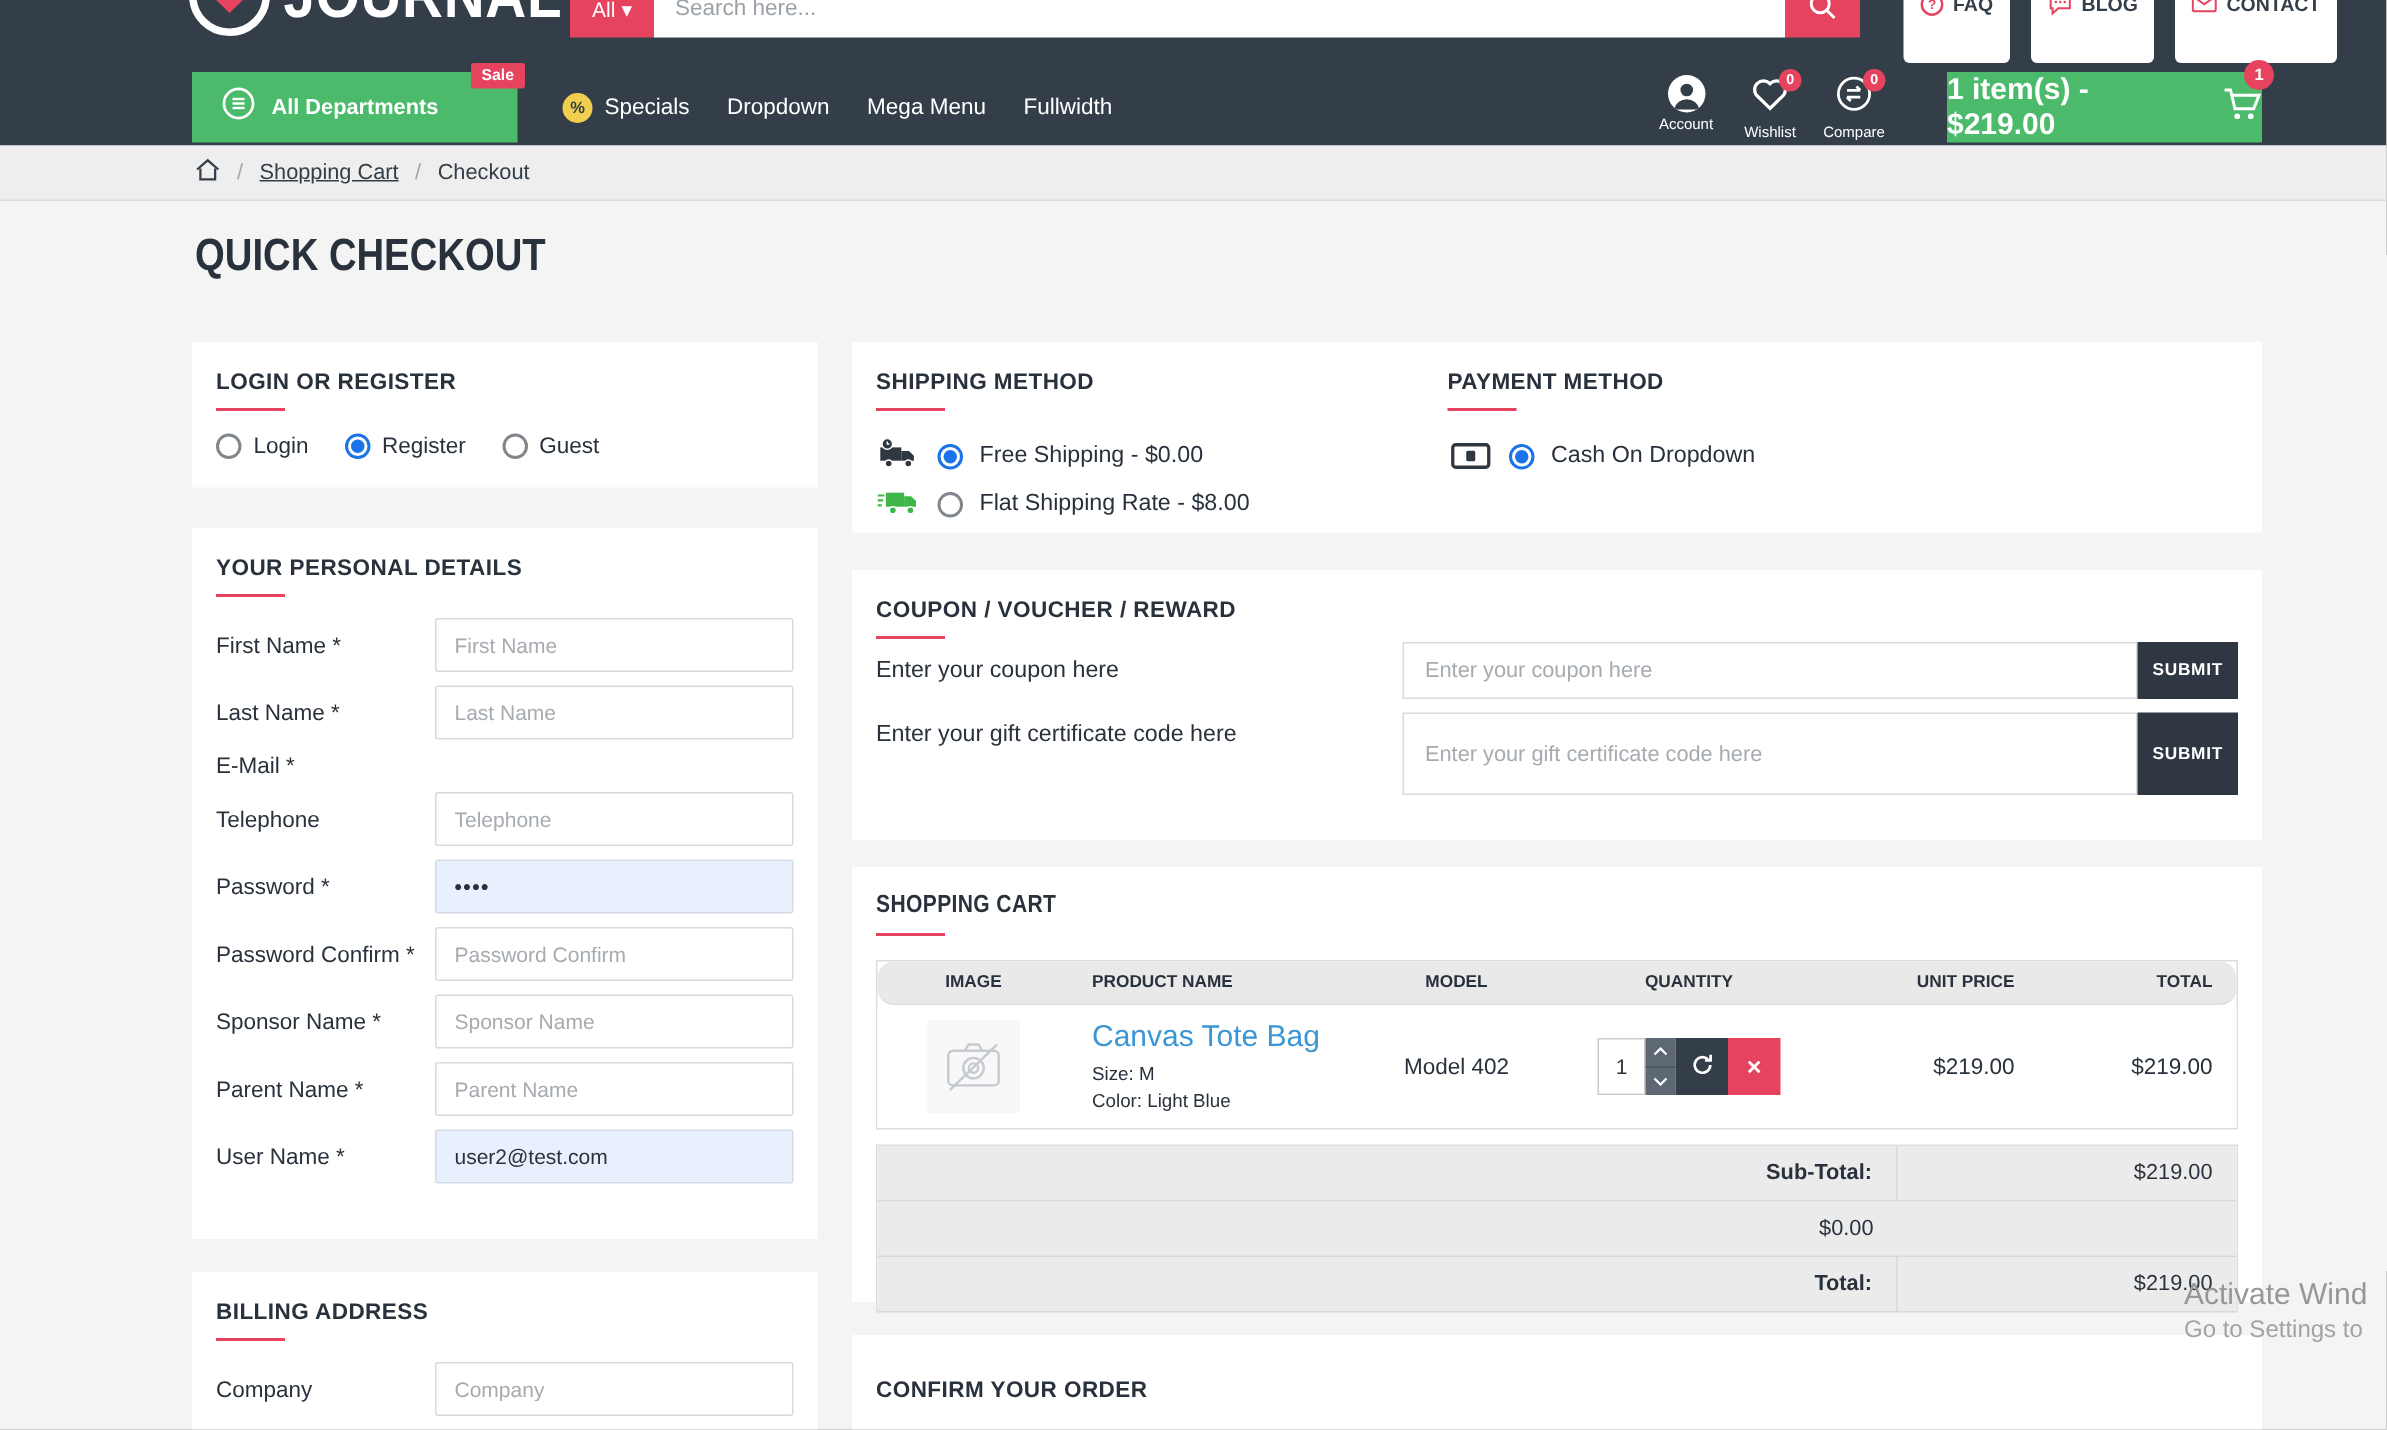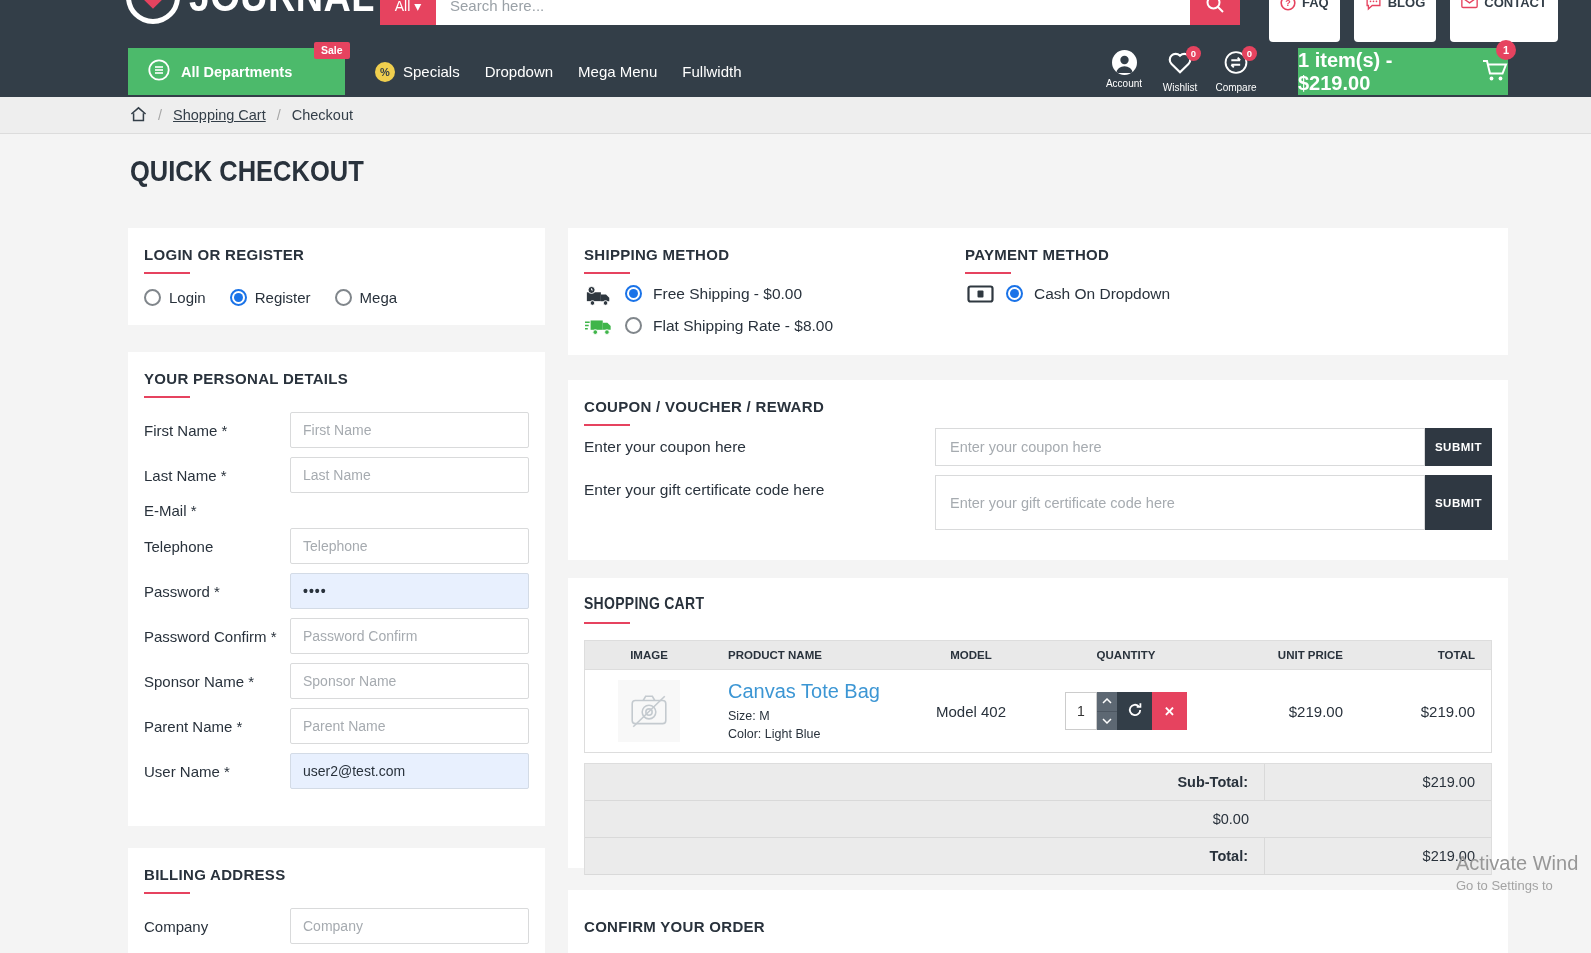--- a/index.html
+++ b/index.html
@@ -70,34 +70,34 @@
 
   .fields { margin-top:14px; display:flex; flex-direction:column; gap:9px; }
   .frow { display:flex; align-items:center; }
   .flabel { width:146px; font-size:15px; color:#29323c; flex:none; }
   .finput { flex:1; height:36px; border:1px solid #d9dadb; border-radius:2px; padding:0 12px; font-size:14px; color:#29323c; background:#fff; outline:none; min-width:0; }
   .finput::placeholder { color:#a6abb0; }
   .finput.autofill { background:#e8f0fe; border-color:#d3dbe6; }
   .finput.pwd { font-weight:700; letter-spacing:1px; }
 
   .methods { display:flex; flex-direction:column; gap:4px; margin-top:11px; }
-  .mrow { display:flex; align-items:flex-start; gap:11px; height:28px; font-size:15.5px; color:#29323c; }
+  .mrow { display:flex; align-items:flex-end; gap:11px; height:28px; font-size:15.5px; color:#29323c; }
   .micon { width:30px; display:flex; justify-content:center; flex:none; }
   .pay-block { position:absolute; left:397px; top:18px; }
   .ship-block { position:absolute; left:16px; top:18px; }
 
   .crow-label { position:absolute; font-size:15.5px; color:#29323c; line-height:24px; }
   .cgroup { position:absolute; display:flex; }
   .cinput { width:490px; border:1px solid #d9dadb; font-size:14.5px; padding:0 14px; color:#29323c; outline:none; background:#fff; }
   .cinput::placeholder { color:#a6abb0; }
   .csubmit { width:67px; background:#2f3842; color:#fff; font-size:11.5px; font-weight:700; border:none; letter-spacing:.5px; cursor:pointer; }
 
   .ctable { margin-top:16px; border:1px solid #ddd; }
   .tgrid { display:grid; grid-template-columns:128px 188px 140px 170px 150px 1fr; align-items:center; }
-  .thead { background:#e9e9e9; border-bottom:1px solid #ddd; height:29px; font-size:11.5px; font-weight:700; color:#29323c; }
+  .thead { background:#e9e9e9; border-bottom:1px solid #ddd; height:29px; font-size:11.5px; font-weight:700; color:#29323c;border-radius:11px; }
   .trow { height:82px; background:#fff; }
   .c-img { text-align:center; }
   .c-name { padding-left:15px; }
   .c-model { text-align:center; }
   .c-qty { text-align:center; }
   .c-price { text-align:right; padding-right:18px; }
   .c-total { text-align:right; padding-right:16px; }
   .cellmoney { font-size:15px; color:#29323c; }
   .noimg { width:62px; height:62px; background:#f8f8f8; margin:0 auto; display:flex; align-items:center; justify-content:center; }
   .prodname { font-size:20px; color:#3c96d4; cursor:pointer; display:inline-block; margin-bottom:4px; }
@@ -110,21 +110,21 @@
   .qrefresh { width:35px; background:#333e48; border:none; display:flex; align-items:center; justify-content:center; cursor:pointer; }
   .qx { width:35px; background:#e6435f; border:none; color:#fff; font-size:13px; font-weight:700; display:flex; align-items:center; justify-content:center; cursor:pointer; }
 
   .totals { margin-top:10px; border:1px solid #ddd; border-bottom:none; }
   .totrow { display:grid; grid-template-columns:1fr 226px; height:37px; background:#ebebeb; border-bottom:1px solid #d9d9d9; }
   .totlabel { font-weight:700; font-size:14.5px; color:#29323c; border-right:1px solid #d9d9d9; display:flex; align-items:center; justify-content:flex-end; padding-right:16px; }
   .totval { font-size:14.5px; color:#29323c; display:flex; align-items:center; justify-content:flex-end; padding-right:16px; }
 
   .watermark { position:absolute; left:1456px; top:852px; }
   .w1 { font-size:20px; color:#979797; white-space:nowrap; }
-  .w2 { font-size:13px; color:#a3a3a3; white-space:nowrap; margin-top:3px; }
+  .w2 { font-size:16px; color:#a3a3a3; white-space:nowrap; margin-top:3px; }
 </style>
 </head>
 <body>
 
 <div class="screen">
 
   <div class="header">
 
     <div class="logo">
       <span class="logo-circle">
@@ -280,21 +280,21 @@
       <span class="radio-opt">
         <span class="rb"></span>
         <span>Login</span>
       </span>
       <span class="radio-opt">
         <span class="rb on"></span>
         <span>Register</span>
       </span>
       <span class="radio-opt">
         <span class="rb"></span>
-        <span>Mega</span>
+        <span>Guest</span>
       </span>
     </div>
   </div>
 
   <div class="panel" id="p-personal">
     <div class="ptitle">YOUR PERSONAL DETAILS</div>
     <div class="punder"></div>
     <div class="fields">
       <div class="frow">
         <span class="flabel">First Name *</span>

